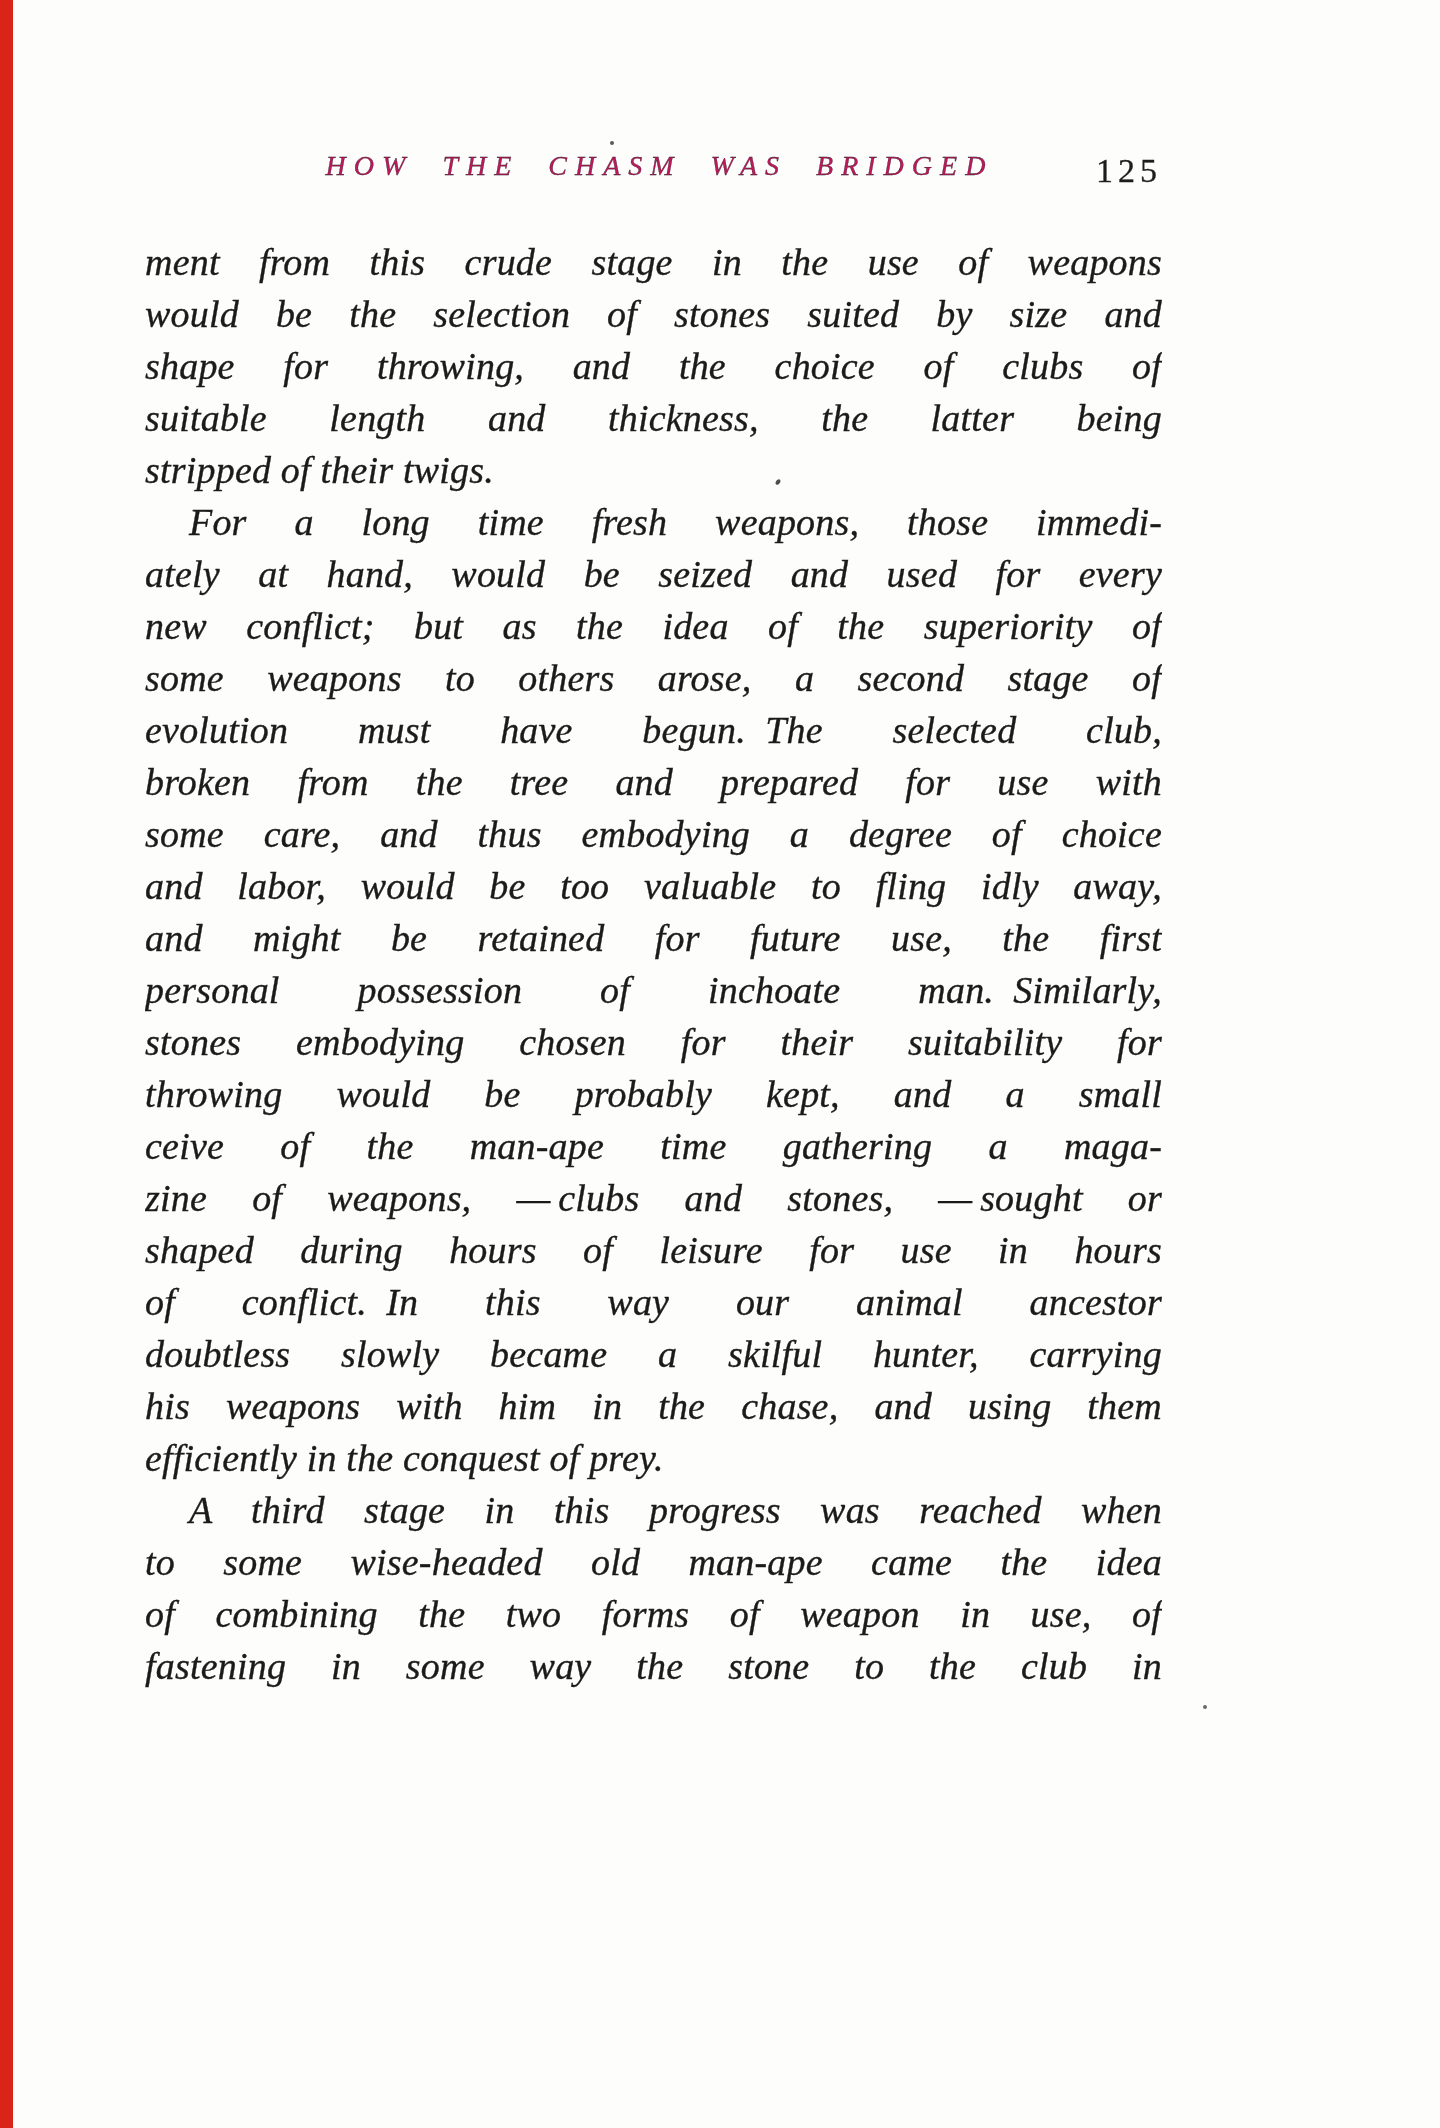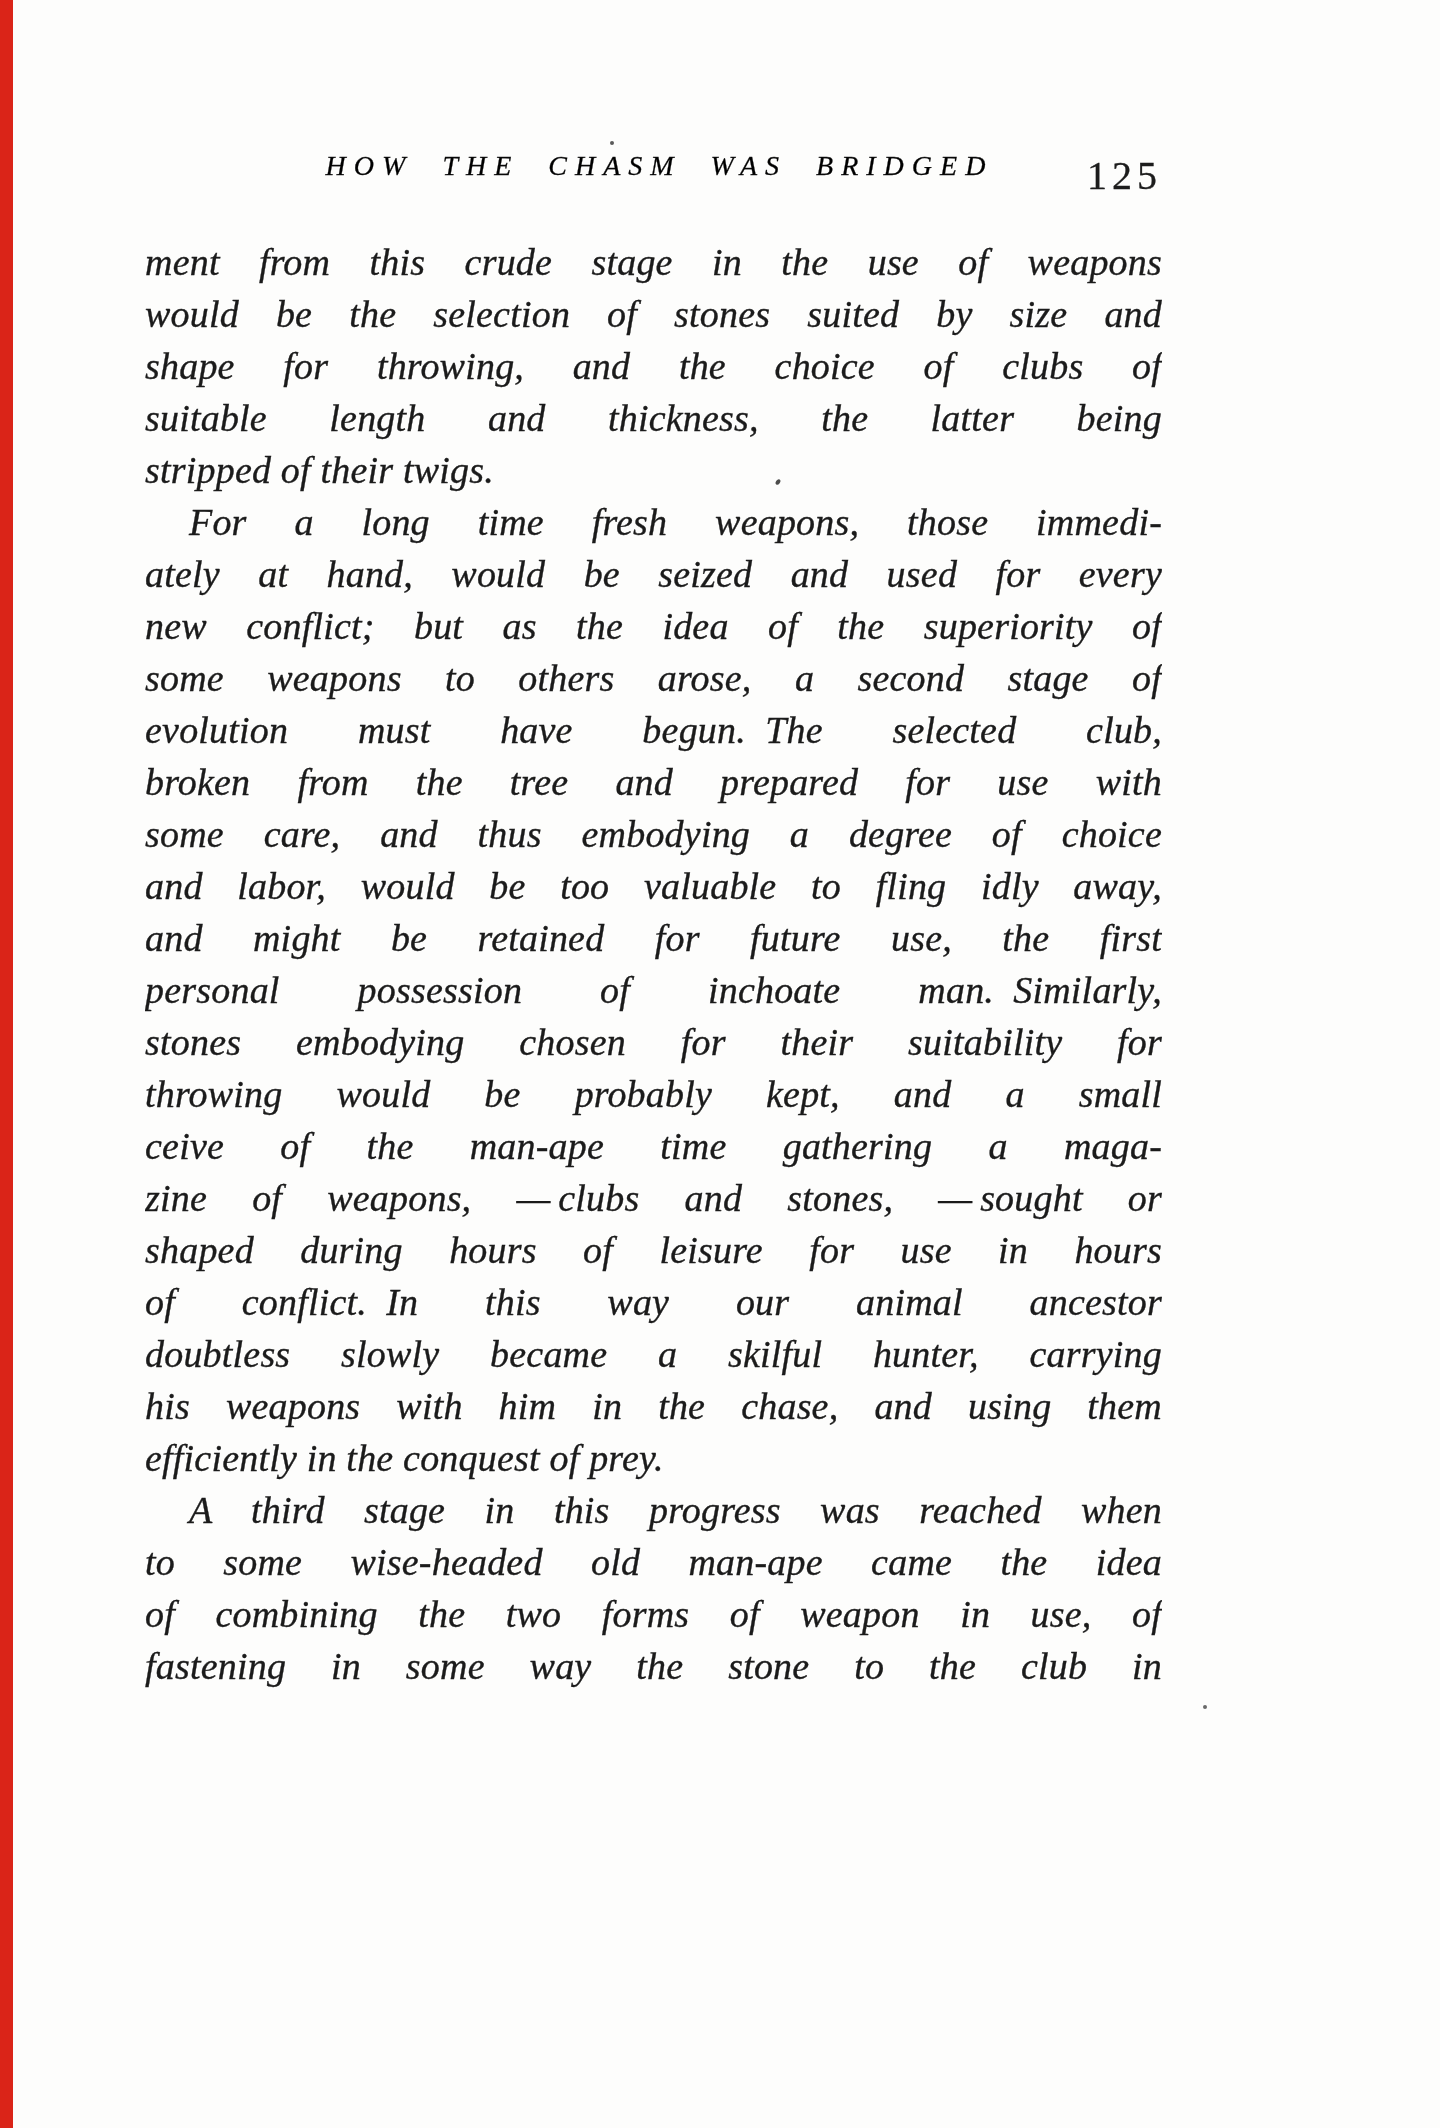--- a/index.html
+++ b/index.html
@@ -21,26 +21,26 @@
   }
   .running-title{
     position:absolute;left:50%;top:0;
     transform:translateX(-50%);
     margin-left:6px;
     font-style:italic;
     font-size:28px;
     letter-spacing:8px;
     word-spacing:14px;
     white-space:nowrap;
-    color:#000000;
+    color:#be185d;
     -webkit-text-stroke:0.3px #1c1c1c;
   }
   .page-number{
     position:absolute;right:0;top:2px;
-    font-size:40px;
+    font-size:34px;
     letter-spacing:5px;
     color:#1c1c1c;
     margin-left:26px;
     -webkit-text-stroke:0.3px #1c1c1c;
   }
   .body-text{
     position:absolute;left:145px;top:236px;
     width:1017px;
     font-style:italic;
   }

